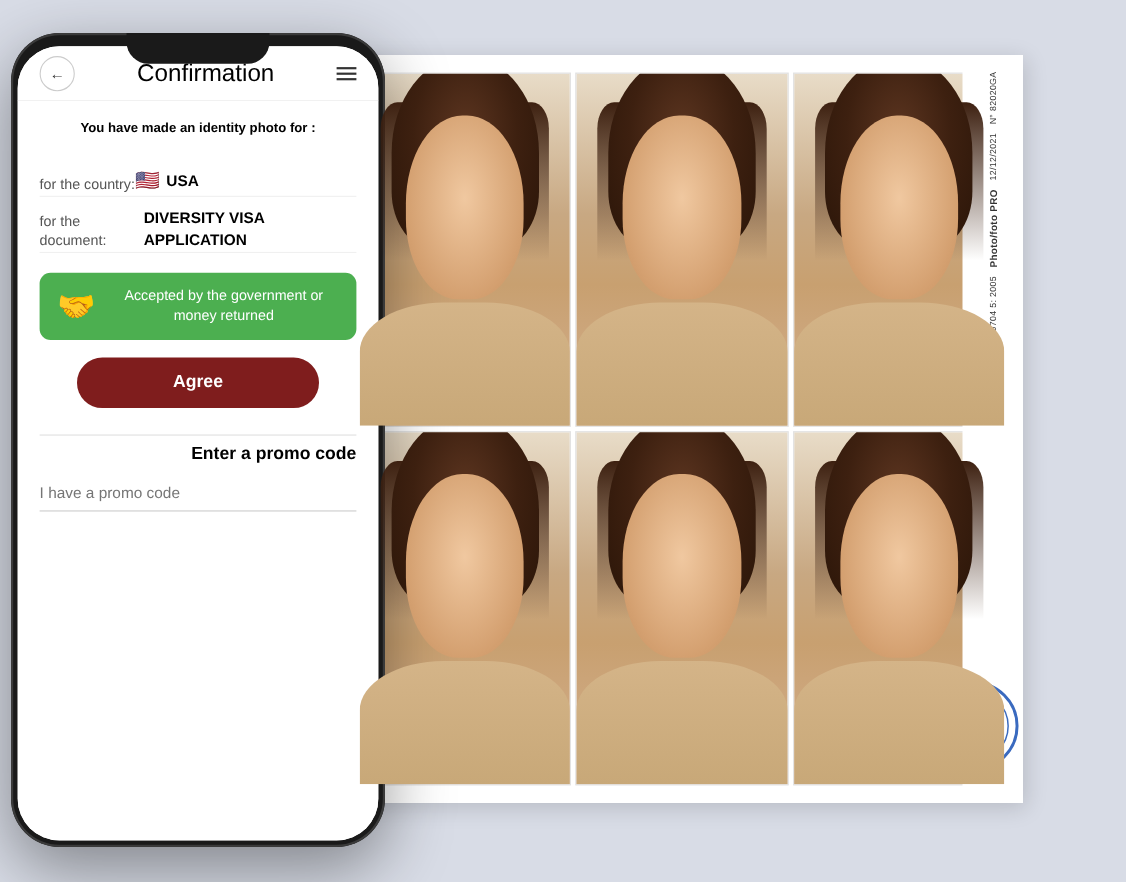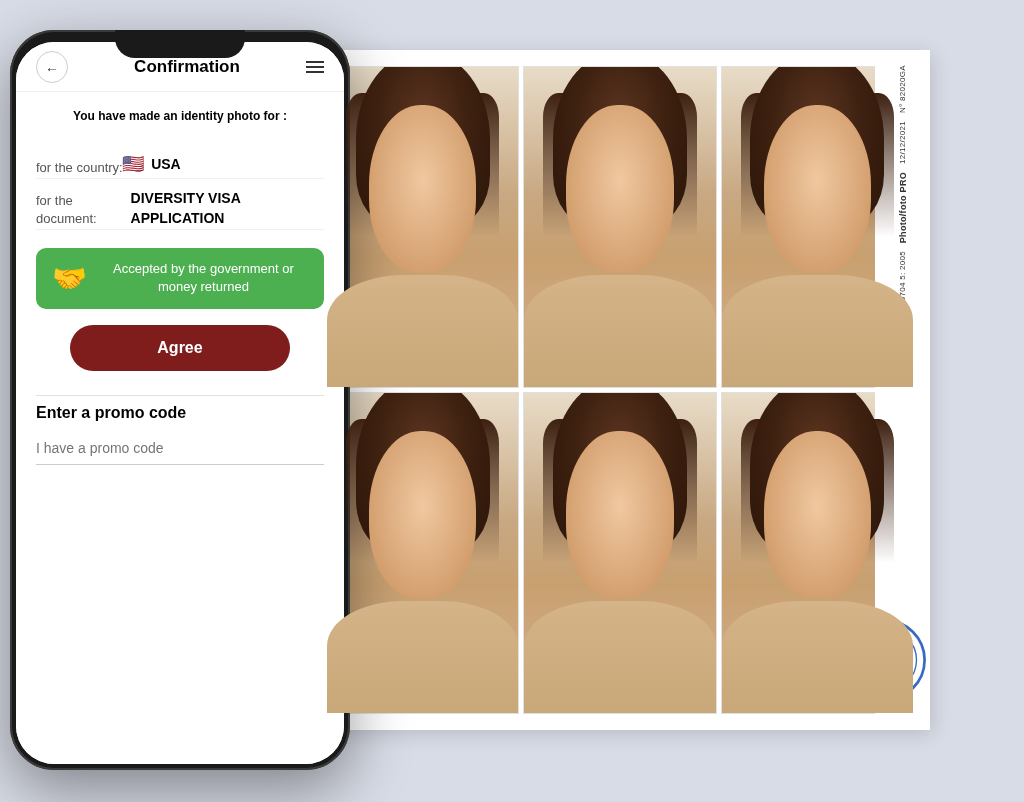--- a/index.html
+++ b/index.html
@@ -143,22 +143,22 @@
       border: 1.5px solid #ccc;
       display: flex;
       align-items: center;
       justify-content: center;
       font-size: 14px;
       color: #333;
       cursor: pointer;
     }
 
     .nav-title {
-      font-size: 17px;
-      font-weight: 700;
+      font-size: 22px;
+      font-weight: 400;
       color: #000;
     }
 
     .nav-menu {
       display: flex;
       flex-direction: column;
       gap: 3px;
       cursor: pointer;
     }
 
@@ -270,21 +270,21 @@
 
     .divider {
       height: 1px;
       background: #e0e0e0;
       margin: 8px 0;
     }
 
     .promo-title {
       font-size: 16px;
       font-weight: 700;
-      text-align: left;
+      text-align: right;
       color: #000;
       margin-bottom: 10px;
     }
 
     .promo-input {
       width: 100%;
       border: none;
       border-bottom: 1px solid #ccc;
       padding: 8px 0;
       font-size: 14px;

